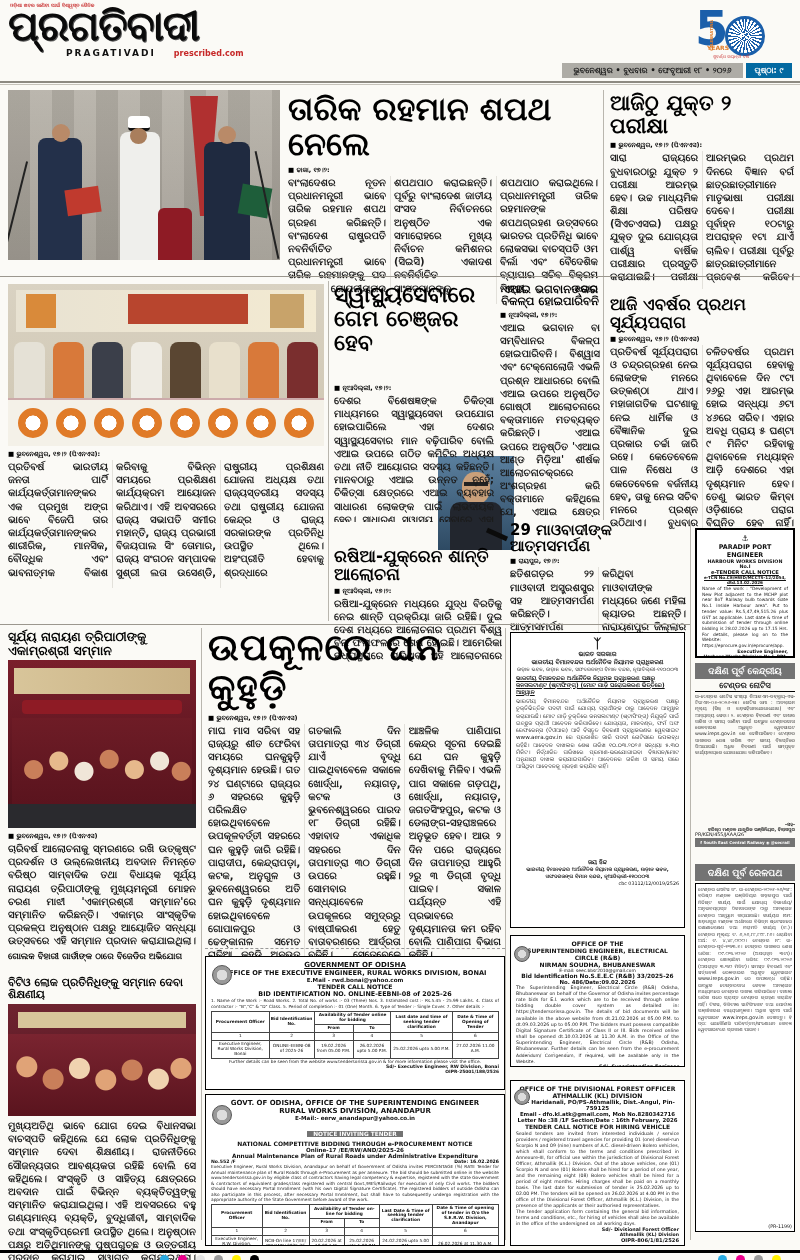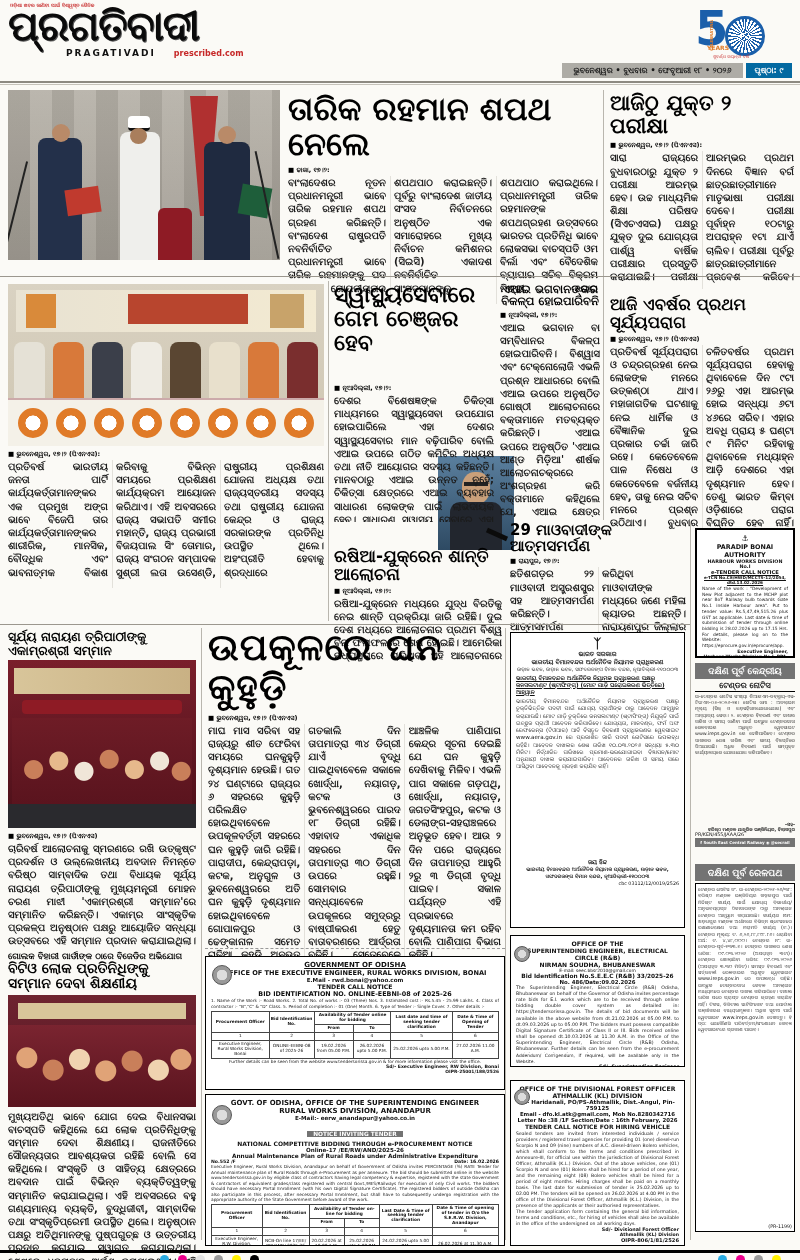--- a/index.html
+++ b/index.html
@@ -159,21 +159,21 @@
   <div class="abs" style="left:510px;top:522px;width:176px;">
     <div class="hl" style="font-size:15px;">29 ମାଓବାଦୀଙ୍କ ଆତ୍ମସମର୍ପଣ</div>
     <div class="date" style="margin-top:3px;">■ ରାୟପୁର, ୧୭।୨:</div>
     <div class="bt c2" style="margin-top:2px;height:72px;">ଛତିଶଗଡ଼ର ୨୨ ମାଓବାଦୀ ଅସ୍ତ୍ରଶସ୍ତ୍ର ସହ ଆତ୍ମସମର୍ପଣ କରିଛନ୍ତି। ଆତ୍ମସମର୍ପଣ କରିଥିବା ମାଓବାଦୀଙ୍କ ମଧ୍ୟରେ ଜଣେ ମହିଳା କ୍ୟାଡର ଅଛନ୍ତି। ନାରାୟଣପୁର ଜିଲ୍ଲାର ଘଞ୍ଚ ଜଙ୍ଗଲରେ ସକ୍ରିୟ ଥିବା ଏହି ମାଓବାଦୀମାନେ ପୋଲିସ ଏବଂ ସିଆରପିଏଫ ନିକଟରେ ଆତ୍ମସମର୍ପଣ କରିଛନ୍ତି। ଆତ୍ମସମର୍ପଣ କରିଥିବା ମାଓବାଦୀଙ୍କ ମଧ୍ୟରୁ କେତେଜଣଙ୍କ ଉପରେ ପୁରସ୍କାର ଘୋଷିତ ଥିଲା। ସେମାନଙ୍କୁ ତୁରନ୍ତ ୫୦ ହଜାର ଟଙ୍କା ସହାୟତା ରାଶି ଦିଆଯାଇଛି ଏବଂ ସରକାରଙ୍କ ଥଇଥାନ ଯୋଜନାରେ ସାମିଲ କରାଯିବ ବୋଲି ପୋଲିସ ପକ୍ଷରୁ କୁହାଯାଇଛି।</div>
   </div>
 
   <div class="abs vr" style="left:690px;top:522px;width:1px;height:718px;"></div>
 
   <div class="abs notice" style="left:695px;top:528px;width:100px;height:130px;border-width:2px;">
     <div class="nc" style="font-size:8px;">⚓</div>
-    <div class="nc" style="font-size:6.4px;">PARADIP BONAI AUTHORITY</div>
+    <div class="nc" style="font-size:6.4px;">PARADIP PORT ENGINEER</div>
     <div class="nc" style="font-size:4.8px;">HARBOUR WORKS DIVISION No.I</div>
     <div class="nc" style="font-size:5.2px;text-decoration:underline;">e-TENDER CALL NOTICE</div>
     <div class="nc" style="font-size:4.2px;text-decoration:underline;">e-TCN No.CE/HWD/MCCTS-12/2054, dtd.13.02.2026</div>
     <div class="ntxt" style="font-size:4.4px;margin-top:1px;">Name of the work : "Development of New Plot adjacent to the MCHP plot near BoT Railway bulb towards Gate No.1 inside Harbour area". Put to tender value: Rs.5,47,49,515.26 plus GST as applicable. Last date &amp; time of submission of tender through online bidding is 28.02.2026 up to 17.15 Hrs. For details, please log on to the Website: https://eprocure.gov.in/eprocure/app.</div>
     <div class="sig" style="font-size:4.6px;">Executive Engineer,</div>
     <div class="sig" style="font-size:4.4px;">Harbour Works Division No.I, PPA.</div>
 
   </div>
 
   <div class="abs banner" style="left:695px;top:663px;width:100px;height:16px;font-size:9px;line-height:16px;">ଦକ୍ଷିଣ ପୂର୍ବ କେନ୍ଦ୍ରୀୟ ରେଳପଥ</div>
@@ -208,21 +208,21 @@
           radial-gradient(circle at 54% 48%, #c97f5a 0 9px, transparent 10px),
           radial-gradient(circle at 68% 60%, #e6b98c 0 9px, transparent 10px),
           radial-gradient(circle at 82% 50%, #f0e6d8 0 9px, transparent 10px),
           radial-gradient(circle at 94% 62%, #c97f5a 0 9px, transparent 10px),
           linear-gradient(#6e1c26,#5a141e);"></div>
       <div class="abs" style="left:0;top:144px;width:188px;height:24px;background:#2a2a2e;"></div>
     </div>
     <div class="date" style="margin-top:4px;">■ ଭୁବନେଶ୍ୱର, ୧୭।୨ (ପିଏନଏସ)</div>
     <div class="bt" style="margin-top:2px;height:106px;">ଚାରିବର୍ଷ ଆଲୋଚନାକୁ ସ୍ମରଣରେ ରଖି ଉତ୍କୃଷ୍ଟ ପ୍ରଦର୍ଶନ ଓ ଉଲ୍ଲେଖନୀୟ ଅବଦାନ ନିମନ୍ତେ ବରିଷ୍ଠ ସାମ୍ବାଦିକ ତଥା ବିଧାୟକ ସୂର୍ଯ୍ୟ ନାରାୟଣ ତ୍ରିପାଠୀଙ୍କୁ ମୁଖ୍ୟମନ୍ତ୍ରୀ ମୋହନ ଚରଣ ମାଝୀ 'ଏକାମ୍ରଶ୍ରୀ ସମ୍ମାନ'ରେ ସମ୍ମାନିତ କରିଛନ୍ତି। ଏକାମ୍ର ସାଂସ୍କୃତିକ ପ୍ରକଳ୍ପ ଅନୁଷ୍ଠାନ ପକ୍ଷରୁ ଆୟୋଜିତ ସନ୍ଧ୍ୟା ଉତ୍ସବରେ ଏହି ସମ୍ମାନ ପ୍ରଦାନ କରାଯାଇଥିଲା। ଏହି ଅବସରରେ ଏକ ମନୋଜ୍ଞ ଉତ୍ସବରେ ବାର୍ଷିକୀ ସୂଚନା ପାଠ, ପୂର୍ବ ଆଲୋଚନାତ୍ମକ ପ୍ରସ୍ତାବ ହସ୍ତାନ୍ତର, ଅନୁଷ୍ଠାନର ଉପଲବ୍ଧି ଉପସ୍ଥାପନ କରାଯାଇଥିଲା।</div>
     <div class="hl" style="font-size:8.6px;margin-top:4px;">ଗୋଲକ ବିହାରୀ ଗାର୍ଡୀଙ୍କ ଠାରେ ବିଜେଡିର ଅଭିଯୋଗ</div>
-    <div class="hl" style="font-size:14px;">ବିଟିଓ ଲୋକ ପ୍ରତିନିଧିଙ୍କୁ ସମ୍ମାନ ଦେବା ଶିକ୍ଷଣୀୟ</div>
+    <div class="hl" style="font-size:11px;margin-top:16px;">ବିଟିଓ ଲୋକ ପ୍ରତିନିଧିଙ୍କୁ ସମ୍ମାନ ଦେବା ଶିକ୍ଷଣୀୟ</div>
     <div class="ph" style="margin-top:3px;width:188px;height:112px;background:linear-gradient(#6e2430,#55141f);">
       <div class="abs" style="left:0;top:30px;width:188px;height:82px;background:
           radial-gradient(circle at 10% 40%, #e0a377 0 10px, transparent 11px),
           radial-gradient(circle at 24% 55%, #c97f5a 0 10px, transparent 11px),
           radial-gradient(circle at 38% 42%, #f0d3b0 0 10px, transparent 11px),
           radial-gradient(circle at 52% 56%, #e0a377 0 10px, transparent 11px),
           radial-gradient(circle at 66% 44%, #c97f5a 0 10px, transparent 11px),
           radial-gradient(circle at 80% 55%, #f0d3b0 0 10px, transparent 11px),
           radial-gradient(circle at 92% 42%, #e0a377 0 10px, transparent 11px),
           linear-gradient(#7a2430,#5a141e);"></div>

